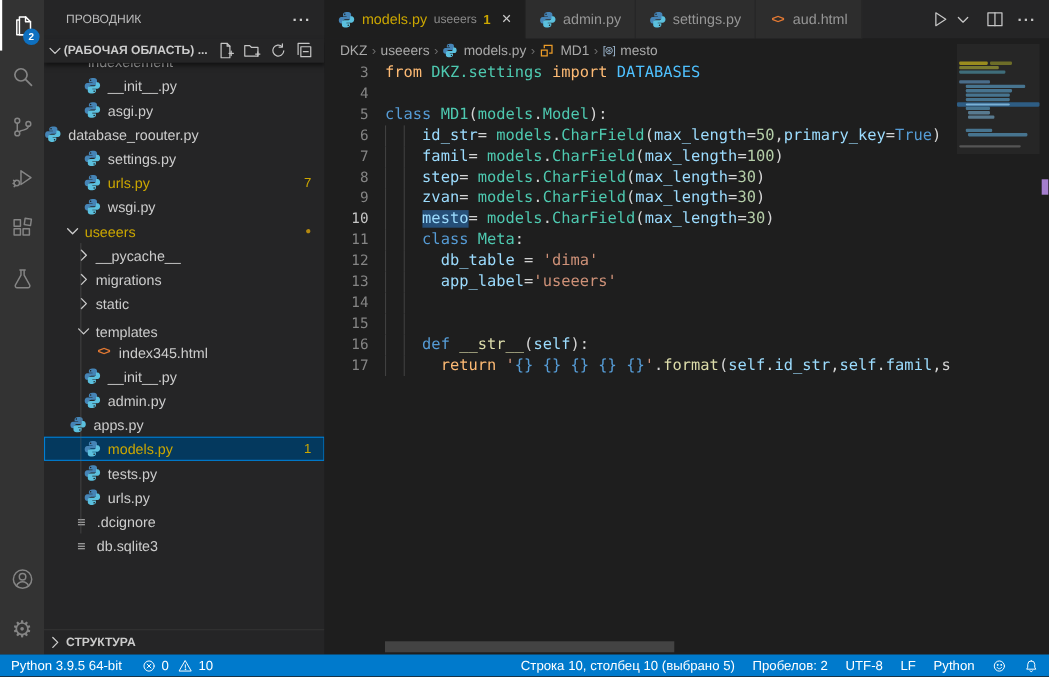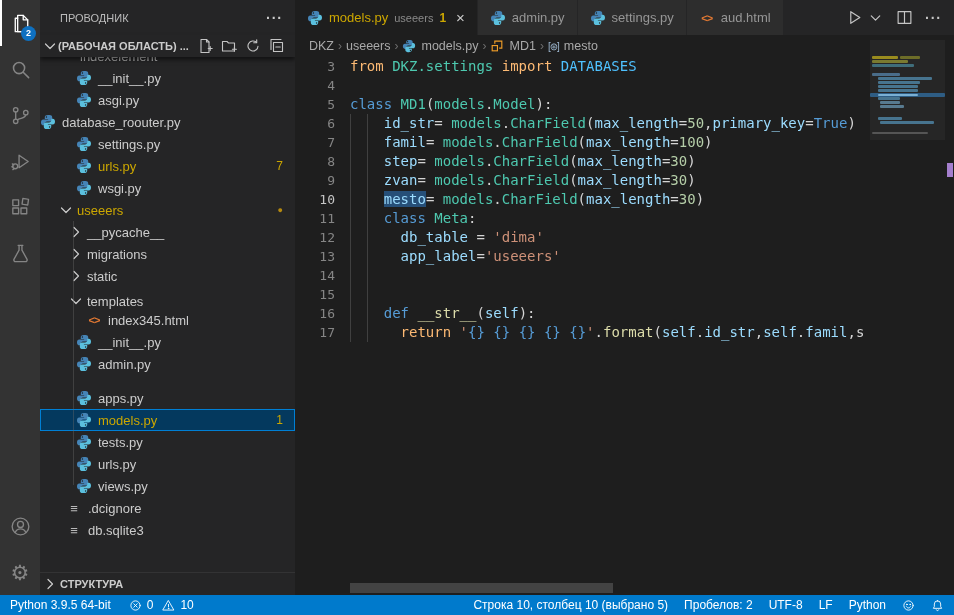--- a/index.html
+++ b/index.html
@@ -363,21 +363,21 @@
         <span class="ticon">
           <svg viewBox="0 0 16 16">
             <path fill="#4584b6" d="M7.9 1C6.1 1 4.8 1.9 4.8 3.3v1.6h3.3v.5H3.3C1.8 5.4 1 6.7 1 8.4c0 1.7.8 2.9 2.3 2.9h1.4V9.7c0-1.2 1-2.2 2.3-2.2h3.3c1 0 1.9-.8 1.9-1.9V3.3C12.2 1.9 11 1 9.6 1H7.9z"></path>
             <path fill="#5bc0de" d="M8.1 15c1.8 0 3.1-.9 3.1-2.3v-1.6H7.9v-.5h4.8c1.5 0 2.3-1.3 2.3-3 0-1.7-.8-2.9-2.3-2.9h-1.4v1.6c0 1.2-1 2.2-2.3 2.2H5.7c-1 0-1.9.8-1.9 1.9v2.3C3.8 14.1 5 15 6.4 15h1.7z"></path>
             <circle fill="#1e1e1e" cx="6.4" cy="3" r=".7"></circle>
             <circle fill="#1e1e1e" cx="9.6" cy="13" r=".7"></circle>
           </svg>
         </span>
         <span class="tlabel">admin.py</span>
       </div>
-      <div class="trow" style="padding-left: 36px; margin-top: 12px;">
+      <div class="trow" style="padding-left: 23px;">
         <span class="ticon">
           <svg viewBox="0 0 16 16">
             <path fill="#4584b6" d="M7.9 1C6.1 1 4.8 1.9 4.8 3.3v1.6h3.3v.5H3.3C1.8 5.4 1 6.7 1 8.4c0 1.7.8 2.9 2.3 2.9h1.4V9.7c0-1.2 1-2.2 2.3-2.2h3.3c1 0 1.9-.8 1.9-1.9V3.3C12.2 1.9 11 1 9.6 1H7.9z"></path>
             <path fill="#5bc0de" d="M8.1 15c1.8 0 3.1-.9 3.1-2.3v-1.6H7.9v-.5h4.8c1.5 0 2.3-1.3 2.3-3 0-1.7-.8-2.9-2.3-2.9h-1.4v1.6c0 1.2-1 2.2-2.3 2.2H5.7c-1 0-1.9.8-1.9 1.9v2.3C3.8 14.1 5 15 6.4 15h1.7z"></path>
             <circle fill="#1e1e1e" cx="6.4" cy="3" r=".7"></circle>
             <circle fill="#1e1e1e" cx="9.6" cy="13" r=".7"></circle>
           </svg>
         </span>
         <span class="tlabel">apps.py</span>
       </div>
@@ -407,31 +407,20 @@
       <div class="trow" style="padding-left: 36px;">
         <span class="ticon">
           <svg viewBox="0 0 16 16">
             <path fill="#4584b6" d="M7.9 1C6.1 1 4.8 1.9 4.8 3.3v1.6h3.3v.5H3.3C1.8 5.4 1 6.7 1 8.4c0 1.7.8 2.9 2.3 2.9h1.4V9.7c0-1.2 1-2.2 2.3-2.2h3.3c1 0 1.9-.8 1.9-1.9V3.3C12.2 1.9 11 1 9.6 1H7.9z"></path>
             <path fill="#5bc0de" d="M8.1 15c1.8 0 3.1-.9 3.1-2.3v-1.6H7.9v-.5h4.8c1.5 0 2.3-1.3 2.3-3 0-1.7-.8-2.9-2.3-2.9h-1.4v1.6c0 1.2-1 2.2-2.3 2.2H5.7c-1 0-1.9.8-1.9 1.9v2.3C3.8 14.1 5 15 6.4 15h1.7z"></path>
             <circle fill="#1e1e1e" cx="6.4" cy="3" r=".7"></circle>
             <circle fill="#1e1e1e" cx="9.6" cy="13" r=".7"></circle>
           </svg>
         </span>
         <span class="tlabel">urls.py</span>
-      </div>
-      <div class="trow" style="padding-left: 36px;">
-        <span class="ticon">
-          <svg viewBox="0 0 16 16">
-            <path fill="#4584b6" d="M7.9 1C6.1 1 4.8 1.9 4.8 3.3v1.6h3.3v.5H3.3C1.8 5.4 1 6.7 1 8.4c0 1.7.8 2.9 2.3 2.9h1.4V9.7c0-1.2 1-2.2 2.3-2.2h3.3c1 0 1.9-.8 1.9-1.9V3.3C12.2 1.9 11 1 9.6 1H7.9z"></path>
-            <path fill="#5bc0de" d="M8.1 15c1.8 0 3.1-.9 3.1-2.3v-1.6H7.9v-.5h4.8c1.5 0 2.3-1.3 2.3-3 0-1.7-.8-2.9-2.3-2.9h-1.4v1.6c0 1.2-1 2.2-2.3 2.2H5.7c-1 0-1.9.8-1.9 1.9v2.3C3.8 14.1 5 15 6.4 15h1.7z"></path>
-            <circle fill="#1e1e1e" cx="6.4" cy="3" r=".7"></circle>
-            <circle fill="#1e1e1e" cx="9.6" cy="13" r=".7"></circle>
-          </svg>
-        </span>
-        <span class="tlabel">views.py</span>
       </div>
       <div class="trow" style="padding-left: 26px;">
         <span class="ticon">
           <span style="color:#b8b8b8;font-size:13px;line-height:1">≡</span>
         </span>
         <span class="tlabel">.dcignore</span>
       </div>
       <div class="trow" style="padding-left: 26px;">
         <span class="ticon">
           <span style="color:#b8b8b8;font-size:13px;line-height:1">≡</span>

